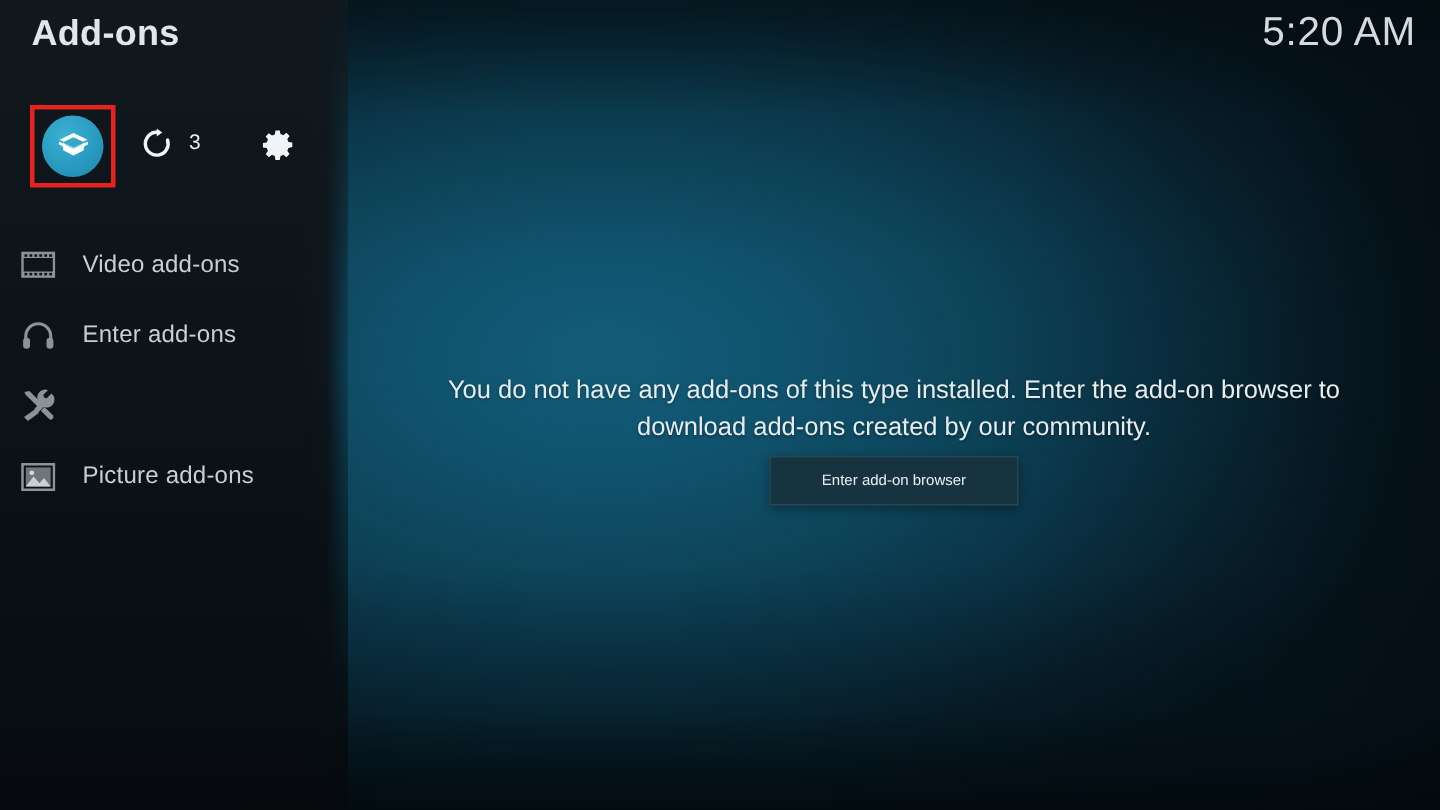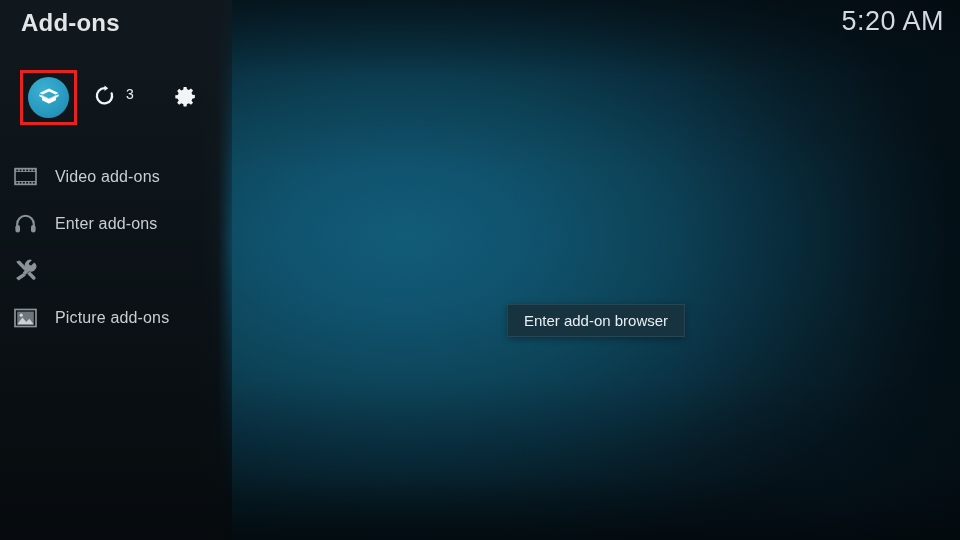--- a/index.html
+++ b/index.html
@@ -133,21 +133,21 @@
   .browser-btn {
     position:absolute;
     left:50%; top:304px;
     transform:translateX(-50%);
     min-width:166px;
     height:33px;
     background:#17333f;
     border:1px solid rgba(90,130,148,0.25);
     display:flex; align-items:center; justify-content:center;
     padding:0 16px;
-    font-size:15px;
+    font-size:10px;
     color:#e9eef1;
     box-shadow:0 2px 7px rgba(0,0,0,0.35);
   }
 
   
   .clock {
     position:absolute; right:16px; top:6px;
     font-size:27px; font-weight:300;
     color:#d4dade; letter-spacing:0.5px;
   }
@@ -157,20 +157,21 @@
 </head>
 <body>
 
 <div id="app">
 
   <div class="bg-base"></div>
   <div class="bg-glow"></div>
   <div class="bg-vignette"></div>
 
   <div class="content">
+    <div class="empty-msg">You do not have any add-ons of this type installed. Enter the add-on browser to download add-ons created by our community.</div>
     <div class="browser-btn">Enter add-on browser</div>
   </div>
 
   <div class="sidebar">
     <div class="sidebar-inner"></div>
   </div>
 
   <div class="page-title">Add-ons</div>
 
   <div class="iconrow">

